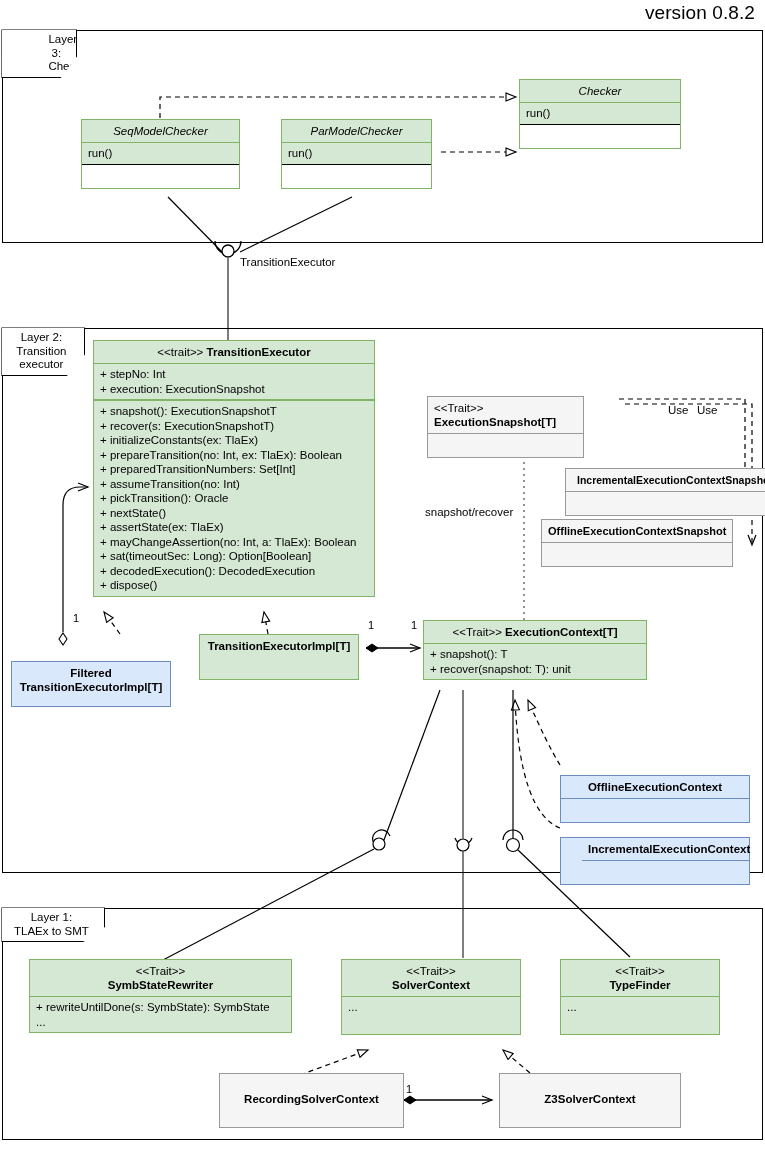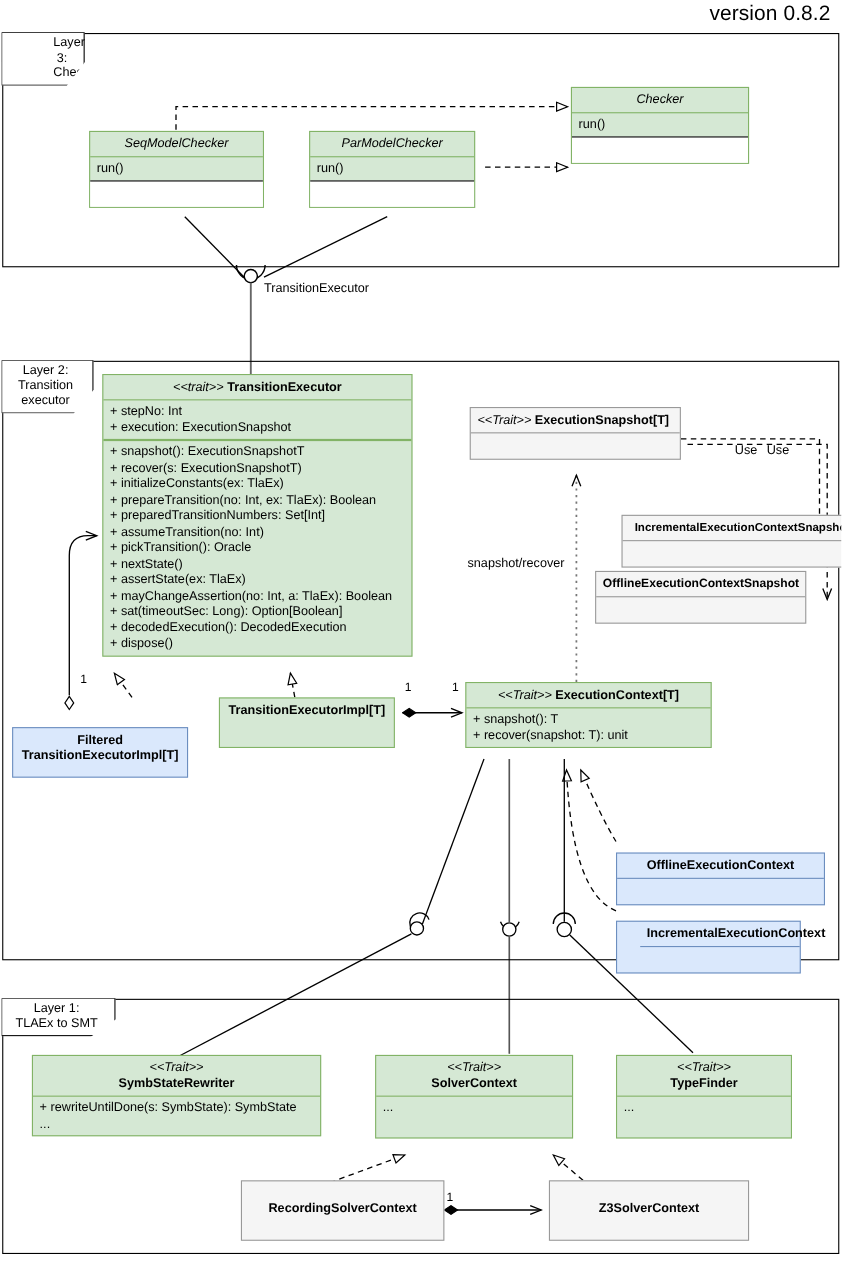--- a/index.html
+++ b/index.html
@@ -90,21 +90,21 @@
   .uml .cmp {
     padding: 3px 6px 3px 6px;
     line-height: 14.5px;
     white-space: pre-line;
   }
   .uml .cmp.empty { min-height: 17px; }
   .uml .cmp.white {
     background: #ffffff;
     border-top: 1.3px solid #000000;
   }
-  .stereo { font-style: italic; font-weight: normal; margin-top: 37px; }
+  .stereo { font-weight: normal; margin-top: 37px; }
   
   .edge-label {
     position: absolute;
     font-size: 11.5px;
     white-space: nowrap;
     background: transparent;
   }
   .mult {
     position: absolute;
     font-size: 11px;
@@ -254,21 +254,21 @@
 
   <div class="uml blue" style="left:11px; top:634px; width:160px; height:46px;">
     <div class="hdr" style="white-space:pre-line;">Filtered
 TransitionExecutorImpl[T]</div>
   </div>
 
   <div class="uml" style="left:199px; top:634px; width:160px; height:46px;">
     <div class="hdr">TransitionExecutorImpl[T]</div>
   </div>
 
-  <div class="uml gray" style="left:427px; top:370px; width:192px;">
+  <div class="uml gray" style="left:427px; top:396px; width:157px;">
     <div class="hdr" style="text-align:left;">
       <span class="stereo">&lt;&lt;Trait&gt;&gt;</span>
       <span>ExecutionSnapshot[T]</span>
     </div>
     <div class="cmp sep empty"></div>
   </div>
 
   <div class="uml gray" style="left:565px; top:468px; width:220px;">
     <div class="hdr" style="font-size:10.5px;">IncrementalExecutionContextSnapshot</div>
     <div class="cmp sep empty"></div>
@@ -286,21 +286,21 @@
     </div>
     <div class="cmp sep">+ snapshot(): T
 + recover(snapshot: T): unit</div>
   </div>
 
   <div class="uml blue" style="left:560px; top:748px; width:190px;">
     <div class="hdr">OfflineExecutionContext</div>
     <div class="cmp sep empty"></div>
   </div>
 
-  <div class="uml blue" style="left:560px; top:810px; width:168px;padding-left:21px;">
+  <div class="uml blue" style="left:560px; top:810px; width:190px;padding-left:21px;">
     <div class="hdr">IncrementalExecutionContext</div>
     <div class="cmp sep empty"></div>
   </div>
 
   <div class="edge-label" style="left:425px; top:506px;">snapshot/recover</div>
   <div class="edge-label" style="left:668px; top:404px;">Use</div>
   <div class="edge-label" style="left:697px; top:404px;">Use</div>
 
   <div class="mult" style="left:73px; top:612px;">1</div>
   <div class="mult" style="left:368px; top:619px;">1</div>

